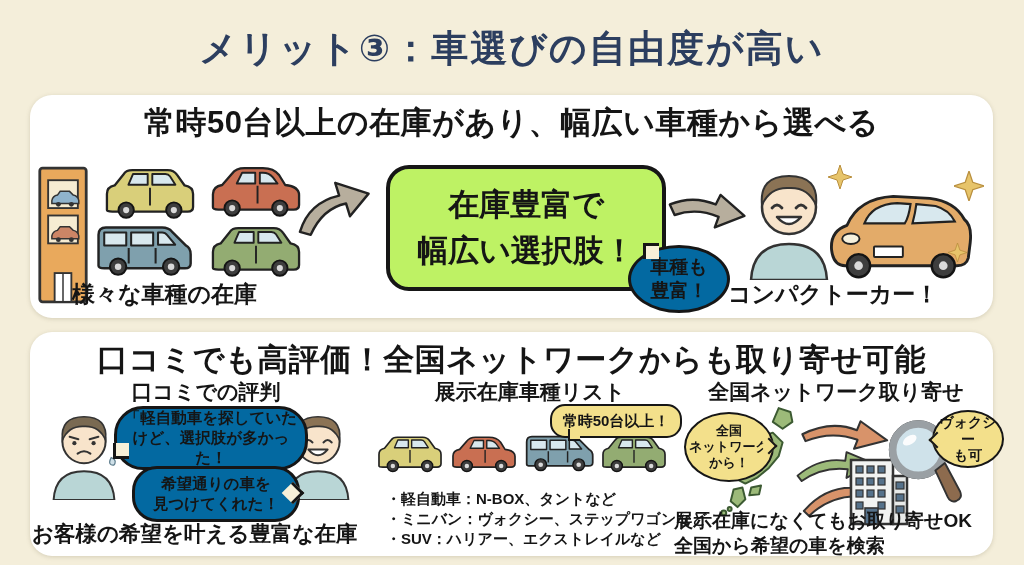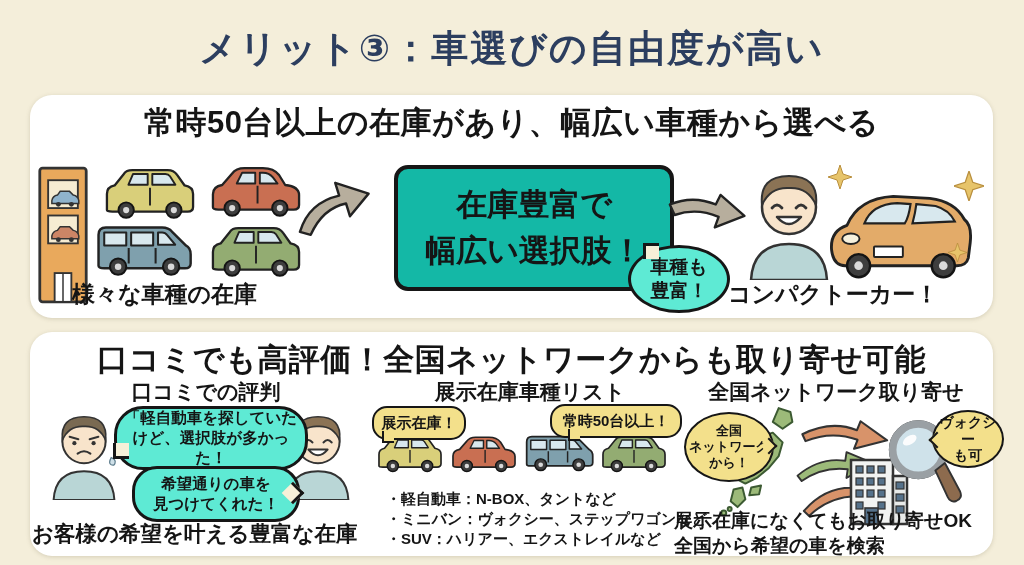--- a/index.html
+++ b/index.html
@@ -22,27 +22,27 @@
   .p2{top:332px;height:224px}
   .phead{
     position:absolute;top:7px;left:0;width:100%;text-align:center;
     font-size:31px;font-weight:800;white-space:nowrap;letter-spacing:0.5px;
   }
   .cap{position:absolute;font-weight:700;}
   .cap1{left:42px;top:184px;width:240px;font-size:23px}
   .cap2{left:698px;top:184px;width:260px;font-size:23px}
   .ml{white-space:pre-line}
   .ybox{
-    position:absolute;left:364px;top:70px;width:272px;height:118px;
-    background:#14b8a6;border:4px solid #161616;border-radius:14px;
+    position:absolute;left:356px;top:70px;width:272px;height:118px;
+    background:#bef264;border:4px solid #161616;border-radius:23px;
     display:flex;align-items:center;justify-content:center;text-align:center;
     font-size:31px;font-weight:800;line-height:1.5;
   }
   .bubble{
-    position:absolute;background:#5eead4;border:3px solid #161616;
+    position:absolute;background:#0369a1;border:3px solid #161616;
     display:flex;align-items:center;justify-content:center;text-align:center;
     font-weight:800;z-index:2;
   }
   .yb{background:#f3e08b;border-width:2.5px}
   .tail{
     position:absolute;width:13px;height:13px;background:#f7f0d8;
     border-left:3px solid #161616;border-bottom:3px solid #161616;
   }
   .yb .tail{background:#f3e08b;border-left-width:2.5px;border-bottom-width:2.5px;width:10px;height:10px}
   
@@ -273,24 +273,20 @@
     <div class="bubble bB">
       <span class="tail"></span>
       <span class="ml">希望通りの車を
 見つけてくれた！</span>
     </div>
     <svg class="abs ph2" viewBox="0 0 90 115">
         <use href="#person-happy"></use>
       </svg>
     <div class="cap capA">お客様の希望を叶える豊富な在庫</div>
 
-    <div class="bubble yb bS1">
-      <span class="tail"></span>
-      <span>展示在庫！</span>
-    </div>
     <div class="bubble yb bS2">
       <span class="tail"></span>
       <span>常時50台以上！</span>
     </div>
     <svg class="abs car pos-s1 kei" viewBox="0 0 130 72">
         <use href="#car-a"></use>
       </svg>
     <svg class="abs car pos-s2 hatch" viewBox="0 0 130 72">
         <use href="#car-b"></use>
       </svg>

